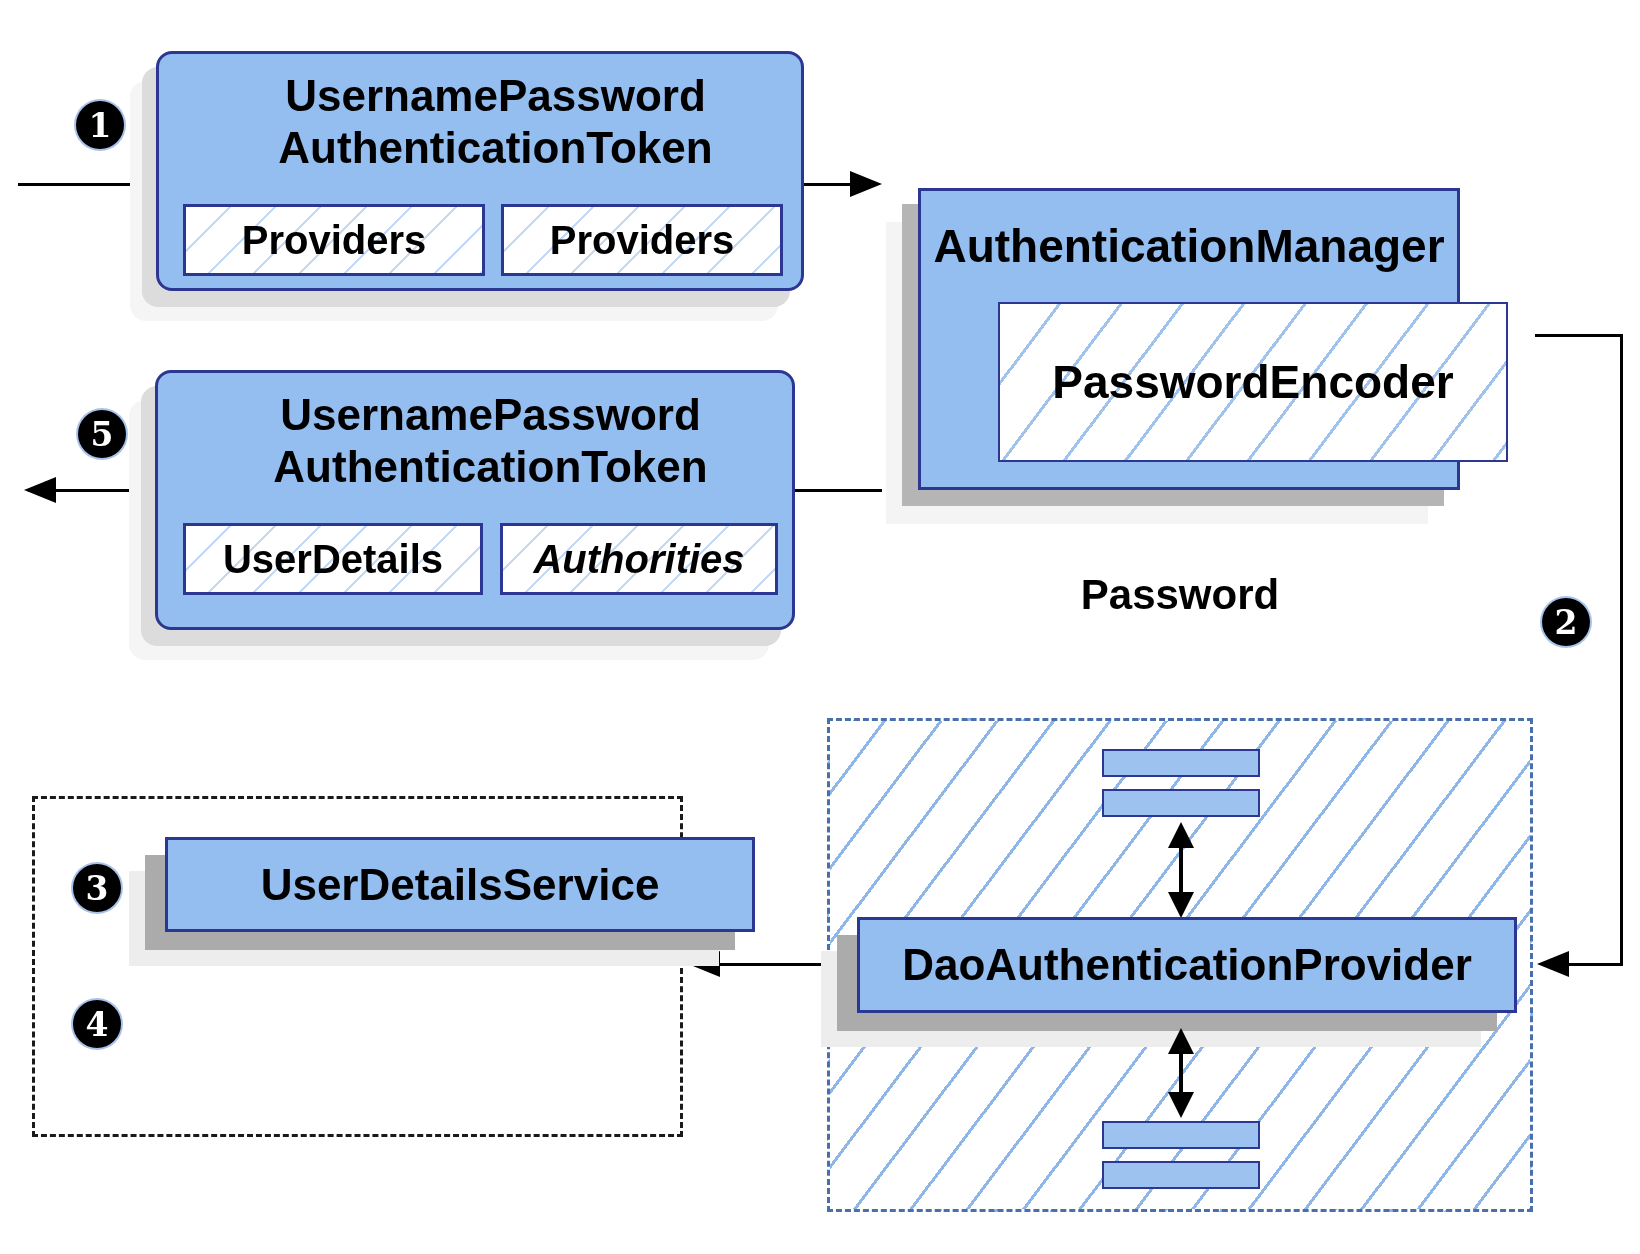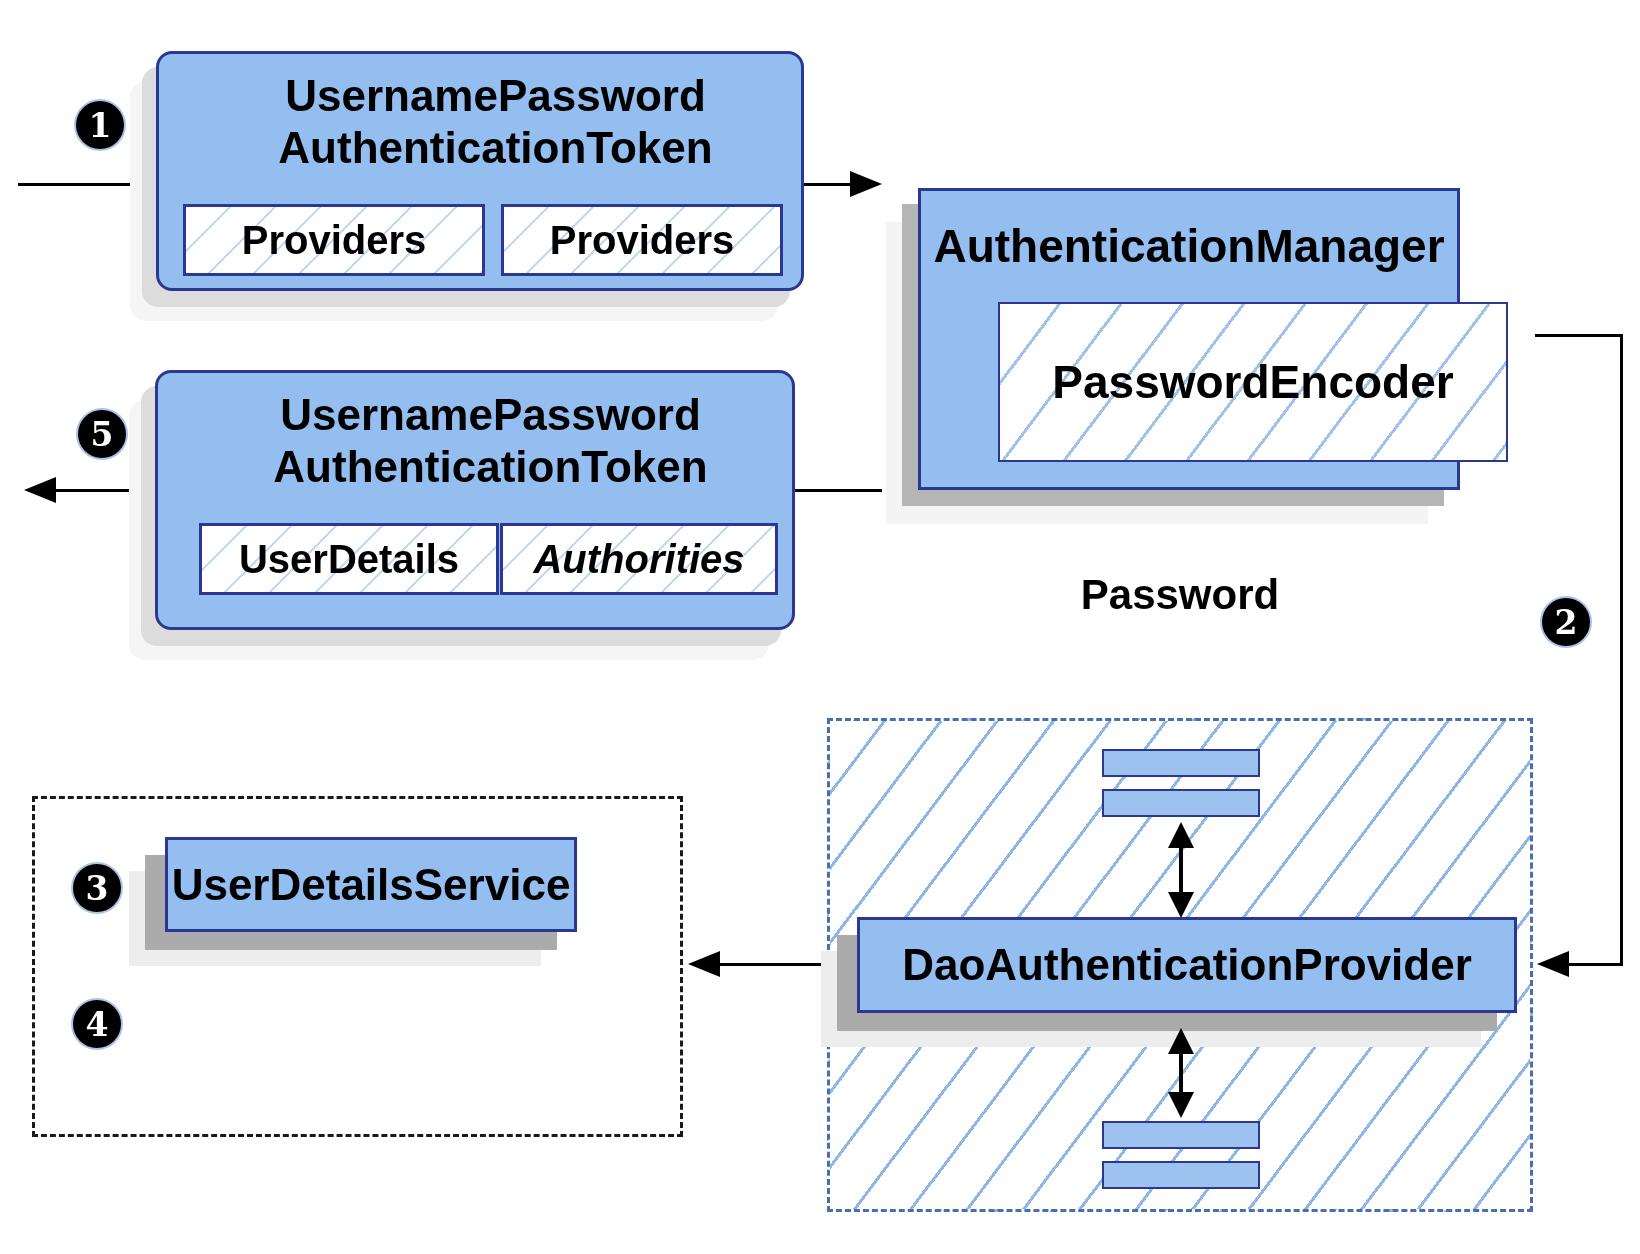--- a/index.html
+++ b/index.html
@@ -106,21 +106,21 @@
   <div class="node bigbox" style="left:882px;top:188px;width:542px;height:302px;margin-left:36px;">
     <div style="text-align:center;font-size:46px;font-weight:bold;margin-top:28px;">AuthenticationManager</div>
     <div class="hatch-inner" style="left:77px;top:111px;width:510px;height:160px;">PasswordEncoder</div>
   </div>
 
   <div class="node token" style="left:155px;top:370px;width:640px;height:260px;">
     <div class="token-title">
       <div>UsernamePassword</div>
       <div>AuthenticationToken</div>
     </div>
-    <div class="field" style="left:41px;top:150px;width:300px;height:72px;">UserDetails</div>
+    <div class="field" style="left:25px;top:150px;width:300px;height:72px;">UserDetails</div>
     <div class="field" style="left:342px;top:150px;width:278px;height:72px;font-style:italic;">Authorities</div>
   </div>
 
   <div class="group-label" style="left:930px;top:570px;width:500px;">
     <div>Password</div>
   </div>
 
   <div class="providers-box" style="left:827px;top:718px;width:706px;height:494px;"></div>
 
   <div class="mini" style="left:1102px;top:749px;"></div>
@@ -133,21 +133,21 @@
   <div class="node bar" style="left:857px;top:917px;width:660px;height:96px;">DaoAuthenticationProvider</div>
 
   <div class="ah ah-up z3" style="left:1168px;top:1028px;"></div>
   <div class="vline z3" style="left:1179px;top:1050px;height:46px;width:4px;"></div>
   <div class="ah ah-down z3" style="left:1168px;top:1092px;"></div>
 
   <div class="mini" style="left:1102px;top:1121px;"></div>
   <div class="mini" style="left:1102px;top:1161px;"></div>
 
   <div class="collab-box" style="left:32px;top:796px;width:651px;height:341px;"></div>
-  <div class="node bar" style="left:165px;top:837px;width:412px;height:95px;">UserDetailsService</div>
+  <div class="node bar" style="left:165px;top:837px;width:590px;height:95px;">UserDetailsService</div>
 
   <div class="badge" style="left:76px;top:101px;">1</div>
   <div class="badge" style="left:1542px;top:598px;">2</div>
   <div class="badge" style="left:73px;top:864px;">3</div>
   <div class="badge" style="left:73px;top:1000px;">4</div>
   <div class="badge" style="left:78px;top:410px;">5</div>
 
 </div>
 
 </body></html>

